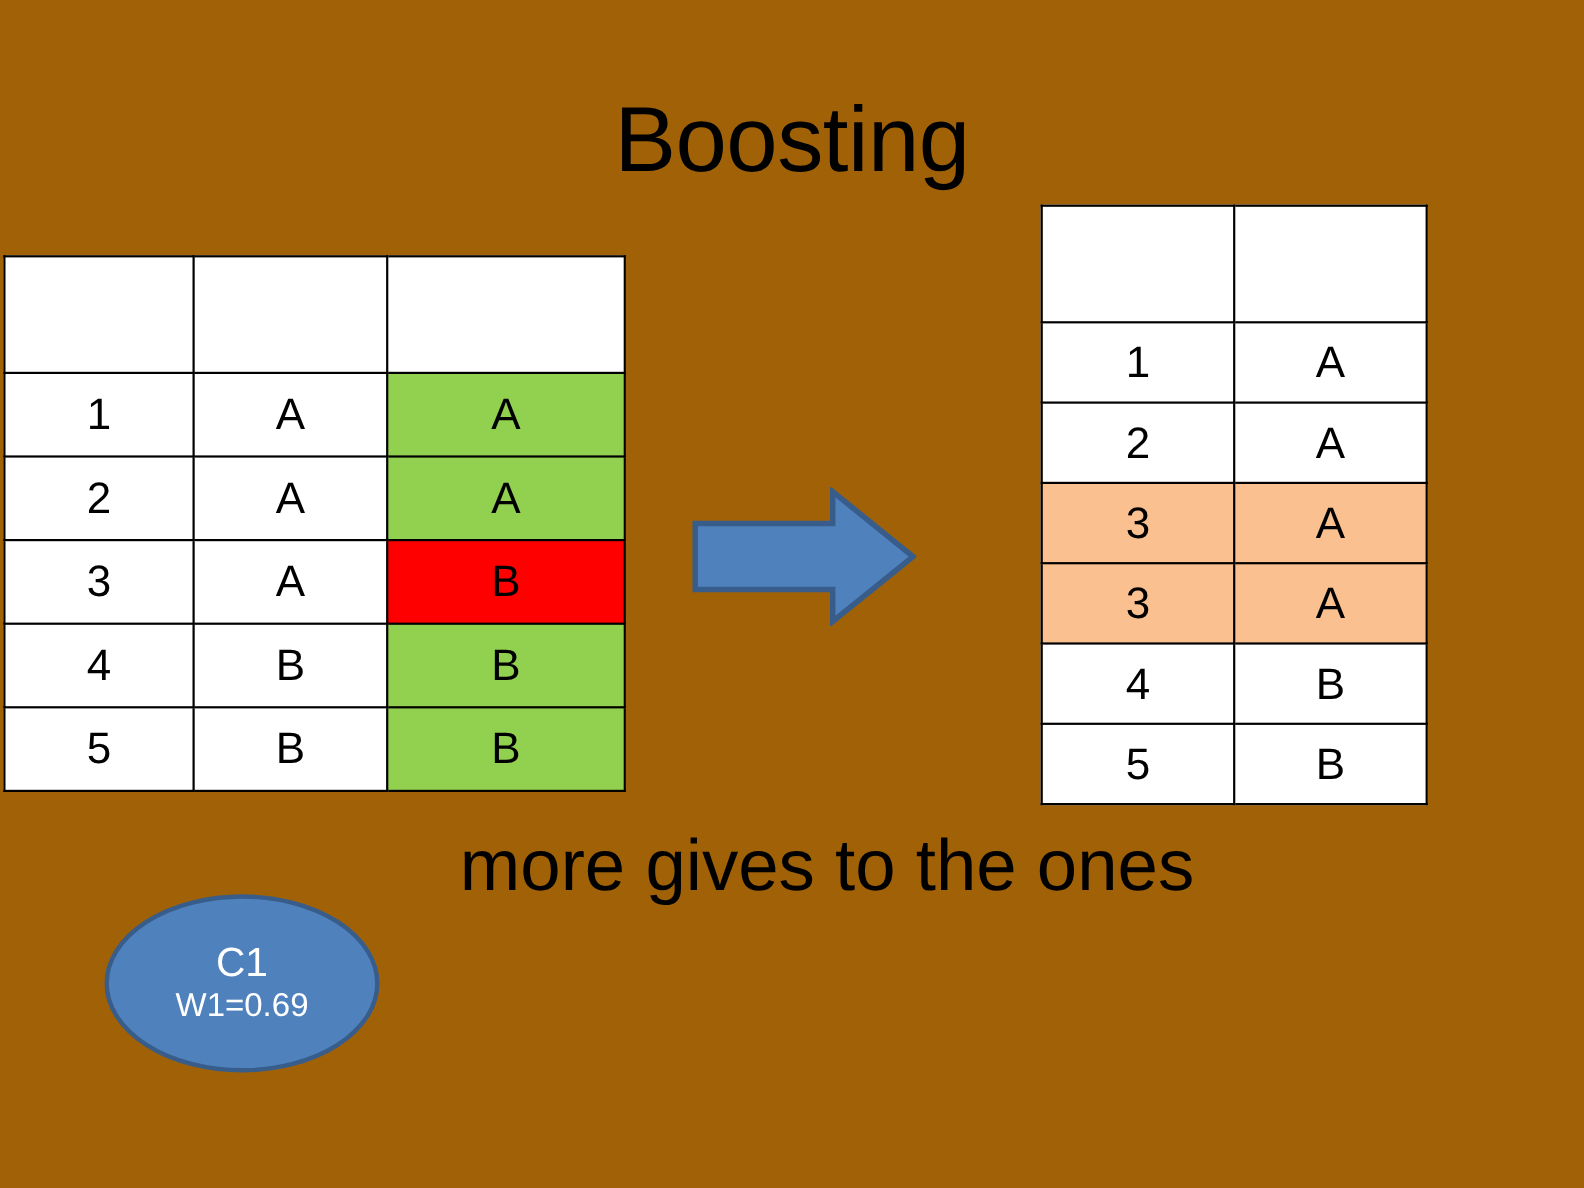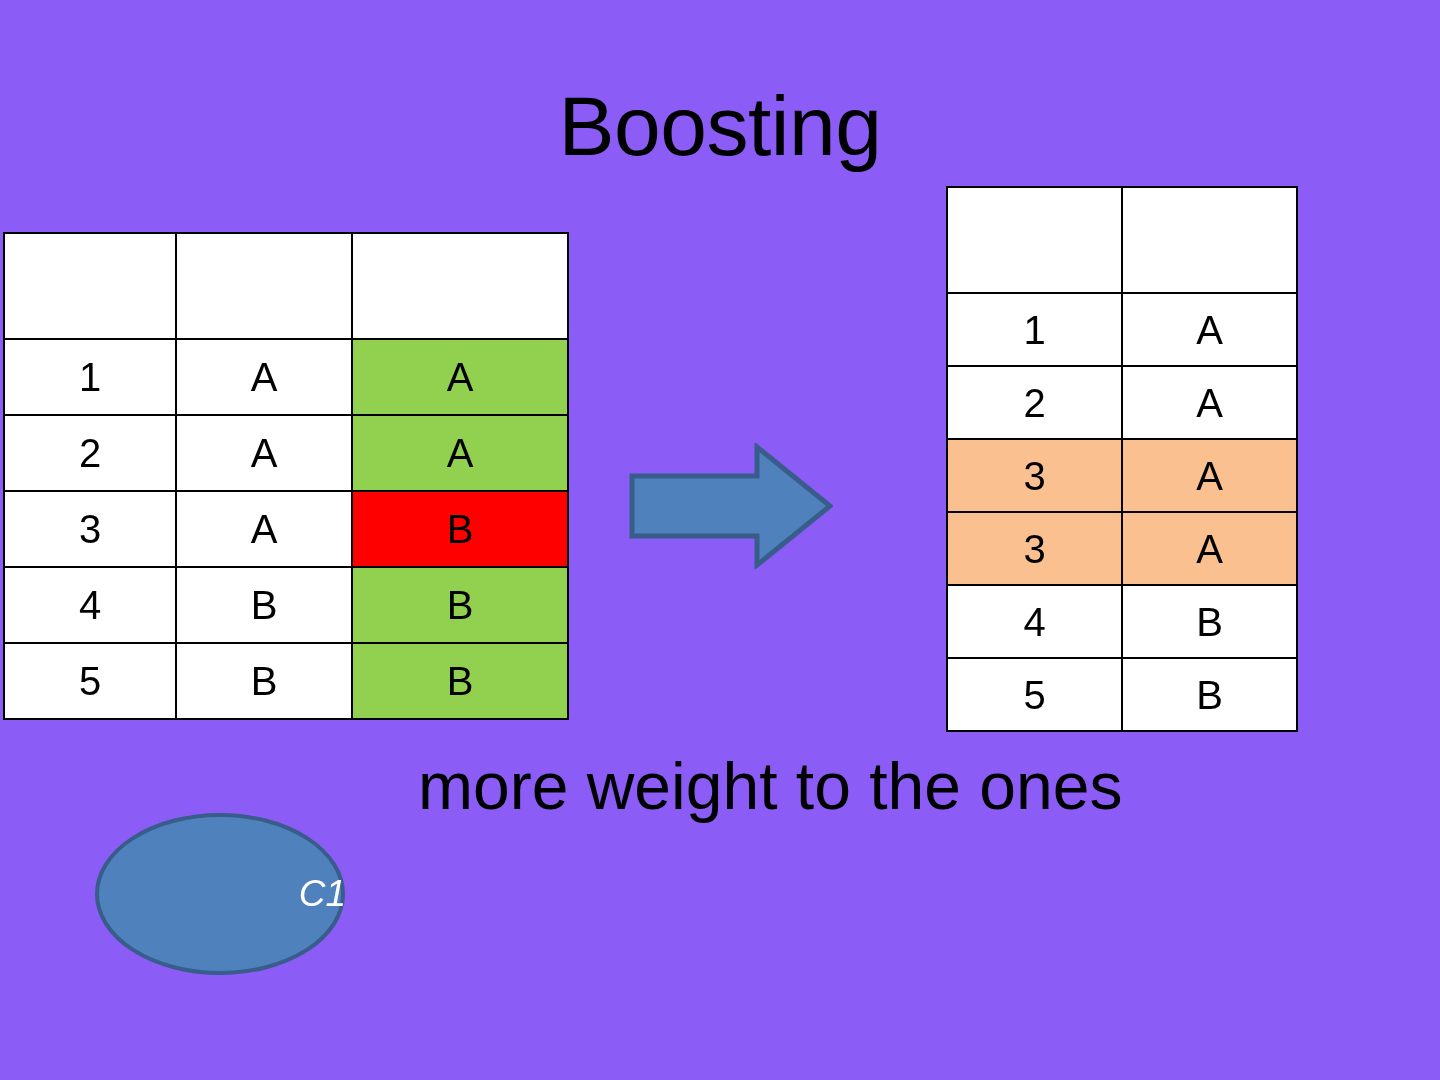--- a/index.html
+++ b/index.html
@@ -4,21 +4,21 @@
 <style>
   html, body {
     margin: 0;
     padding: 0;
     background: #ffffff;
   }
   #slide {
     position: relative;
     width: 1440px;
     height: 1080px;
-    background: #8b5cf6;
+    background: #a16207;
     overflow: hidden;
     font-family: "Liberation Sans", sans-serif;
     color: #000000;
   }
 
   
   #title {
     position: absolute;
     left: 0;
     top: 78px;
@@ -109,26 +109,25 @@
     height: 164px;
   }
   #classifier .ell-text {
     position: absolute;
     left: 0;
     top: 0;
     width: 252px;
     height: 164px;
     display: flex;
     flex-direction: column;
-    align-items: flex-end;
+    align-items: center;
     justify-content: center;
     color: #ffffff;
     text-align: center;
     pointer-events: none;
-    font-style: italic;
   }
   #classifier .ell-name {
     font-size: 37px;
     line-height: 42px;
   }
   #classifier .ell-weight {
     font-size: 30px;
     line-height: 38px;
     width: 190px;
     word-break: break-all;
@@ -227,25 +226,26 @@
       </tr>
 
       <tr class="data-row">
         <td>5</td>
         <td>B</td>
       </tr>
     </tbody>
   </table>
 
   <div id="caption">
-    <span class="line2">more weight to the ones</span>
+    <span class="line2">more gives to the ones</span>
   </div>
 
   <div id="classifier">
     <svg width="252" height="164" viewBox="0 0 252 164">
       <ellipse cx="126" cy="82" rx="123" ry="79" fill="#4F81BD" stroke="#385D8A" stroke-width="4"></ellipse>
     </svg>
     <div class="ell-text">
       <div class="ell-name">C1</div>
+      <div class="ell-weight">W1=0.69</div>
     </div>
   </div>
 
 </div>
 
 </body></html>

